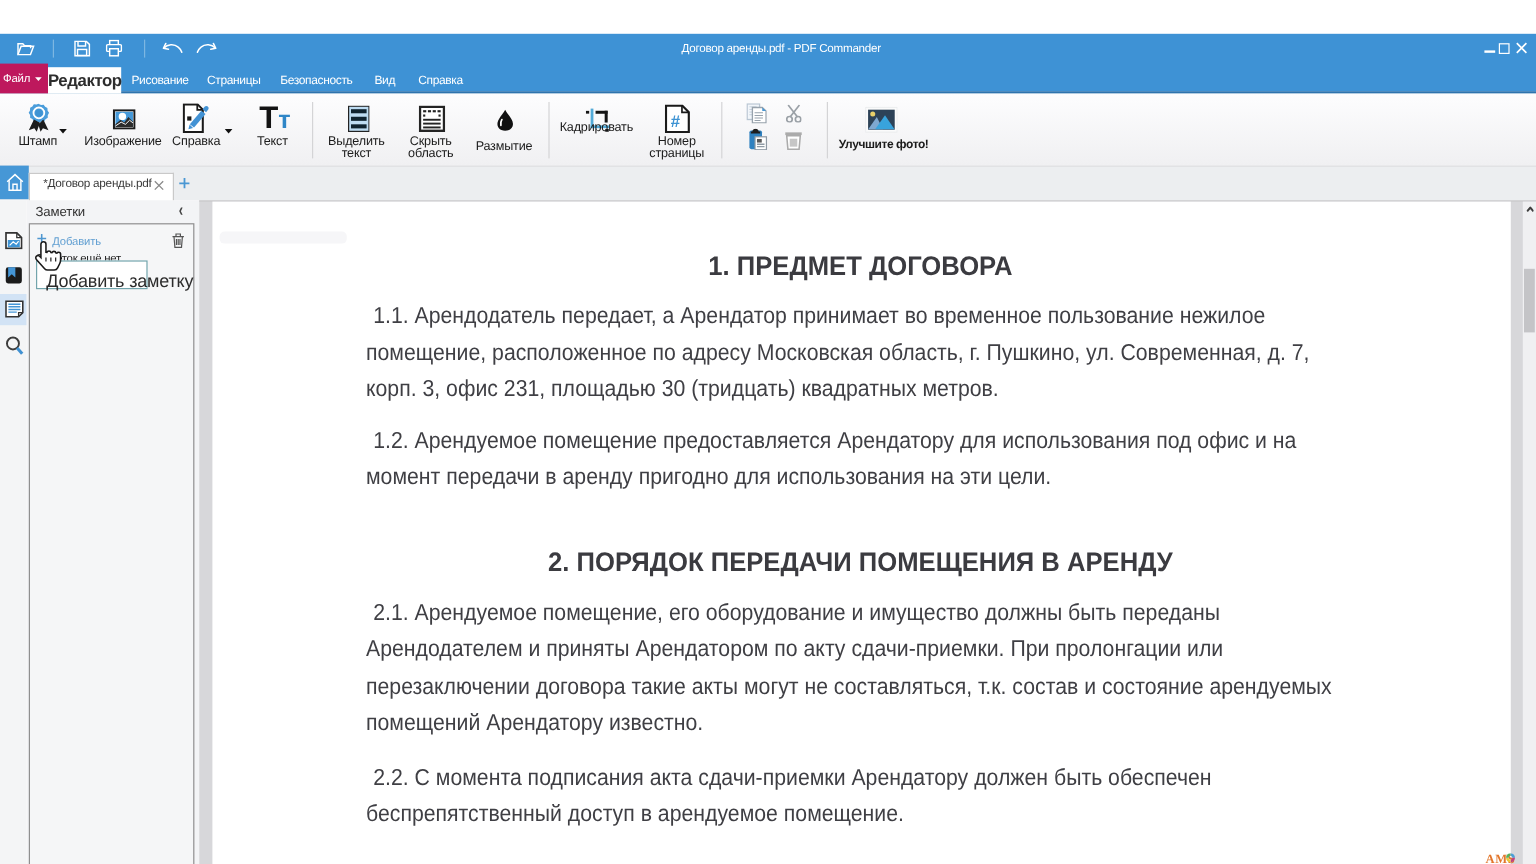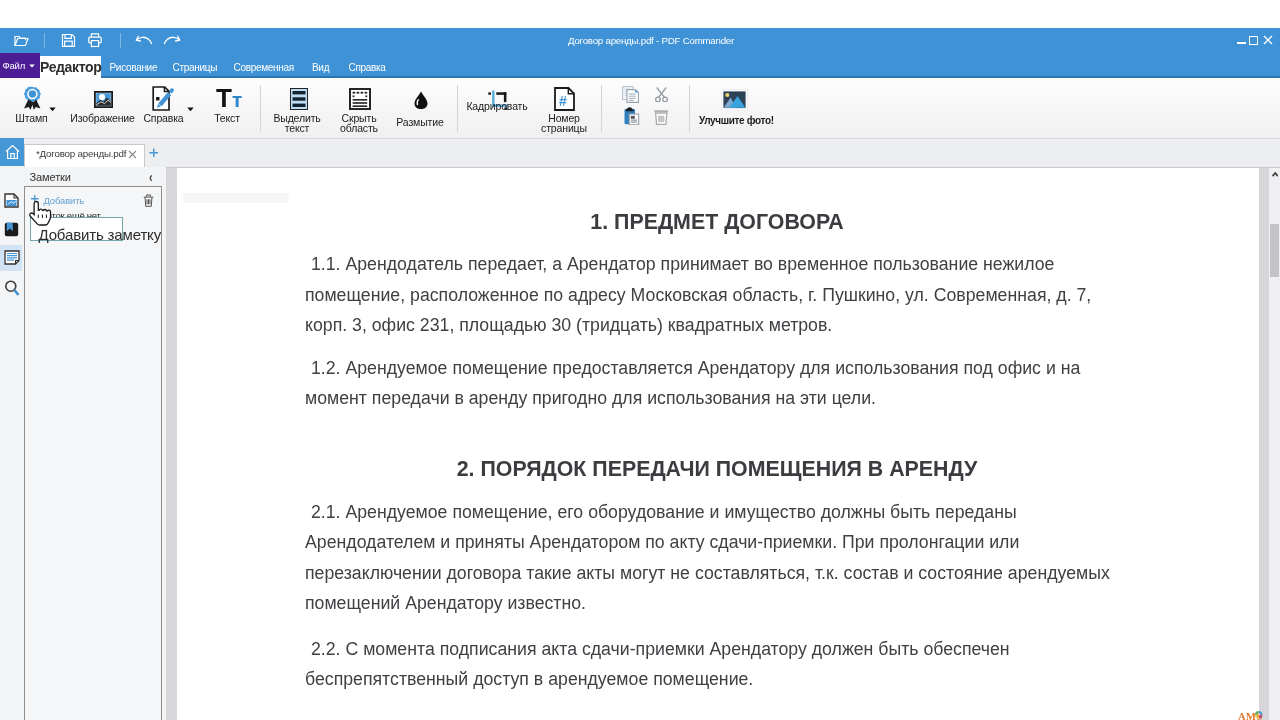--- a/index.html
+++ b/index.html
@@ -3,21 +3,21 @@
 <style>
   html,body{margin:0;padding:0;}
   body{width:1280px;height:720px;overflow:hidden;font-family:"Liberation Sans",sans-serif;}
   #app{position:relative;width:1280px;height:720px;background:#fff;overflow:hidden;margin-top:28px;}
   .abs{position:absolute;}
   
   #topblue{left:0;top:0;width:1280px;height:48px;background:#3e92d5;}
   #topedge{left:0;top:48px;width:1280px;height:2px;background:#2e74ae;}
   #title{left:11px;top:6.5px;width:1280px;text-align:center;color:#fff;font-size:9.7px;letter-spacing:-0.22px;}
   
-  #filebtn{left:0;top:25px;width:40px;height:25px;background:#4c1d95;color:#fff;font-size:9.5px;line-height:25px;text-align:left;padding-left:2.5px;box-sizing:border-box;letter-spacing:-0.2px;}
+  #filebtn{left:0;top:25px;width:40px;height:25px;background:#be185d;color:#fff;font-size:9.5px;line-height:25px;text-align:left;padding-left:2.5px;box-sizing:border-box;letter-spacing:-0.2px;}
   #edtab{left:40px;top:28px;width:61px;height:22px;background:#fff;color:#2d2d2d;font-size:14px;font-weight:bold;line-height:22px;text-align:center;z-index:3;letter-spacing:-0.35px;}
   .mitem{top:33.5px;color:#fff;font-size:10px;letter-spacing:-0.3px;}
   
   #toolbar{left:0;top:50px;width:1280px;height:60px;background:linear-gradient(#fdfdfe,#f0f0f2);border-bottom:1px solid #d8d8da;box-sizing:content-box;}
   .tsep{top:57px;width:1px;height:47px;background:#d4d4d6;}
   .tlabel{font-size:10.5px;letter-spacing:-0.15px;color:#1c1c1c;text-align:center;line-height:10.3px;white-space:nowrap;}
   
   #tabbar{left:0;top:111px;width:1280px;height:28px;background:#eceef0;}
   #homebtn{left:0;top:110px;width:24px;height:28px;background:#4697d6;}
   #doctab{left:24px;top:116px;width:121px;height:23px;background:#fff;border:1px solid #c9c9c9;border-bottom:none;box-sizing:border-box;}
@@ -75,21 +75,21 @@
   <svg class="abs" style="left:1263px;top:7px;" width="10" height="10" viewBox="0 0 10 10" stroke="#fff" stroke-width="1.4">
       <path d="M1 1 L9 9 M9 1 L1 9"></path>
     </svg>
   <div class="abs" id="filebtn">Файл</div>
   <svg class="abs" style="left:29px;top:35.5px;" width="6" height="4" viewBox="0 0 6 4">
       <path d="M0.2 0.4 L3 3.6 L5.8 0.4 Z" fill="#fff"></path>
     </svg>
   <div class="abs" id="edtab">Редактор</div>
   <span class="abs mitem" style="left:109.5px;">Рисование</span>
   <span class="abs mitem" style="left:172.5px;">Страницы</span>
-  <span class="abs mitem" style="left:233.5px;">Современная</span>
+  <span class="abs mitem" style="left:233.5px;">Безопасность</span>
   <span class="abs mitem" style="left:312px;">Вид</span>
   <span class="abs mitem" style="left:348.5px;">Справка</span>
   <div class="abs" id="toolbar"></div>
   <div class="abs tsep" style="left:260px;"></div>
   <div class="abs tsep" style="left:457px;"></div>
   <div class="abs tsep" style="left:601px;"></div>
   <div class="abs tsep" style="left:689px;"></div>
 
   <svg class="ticon" style="left:23px;top:57.5px;" width="18" height="26" viewBox="0 0 18 26">
     <path d="M9 0.5 L11.2 1.4 L13.4 1.2 L14.6 3 L16.5 4 L16.7 6.2 L17.9 8 L16.8 10 L16.8 12.2 L14.9 13.3 L13.8 15.2 L11.6 15.2 L9.5 16.1 L7.5 15.1 L5.2 15.1 L4 13.2 L2.1 12.1 L2.1 9.9 L0.9 7.9 L2 6 L2.1 3.8 L4 2.7 L5.2 0.8 L7.4 1 Z" fill="#4a9ddb"></path>

